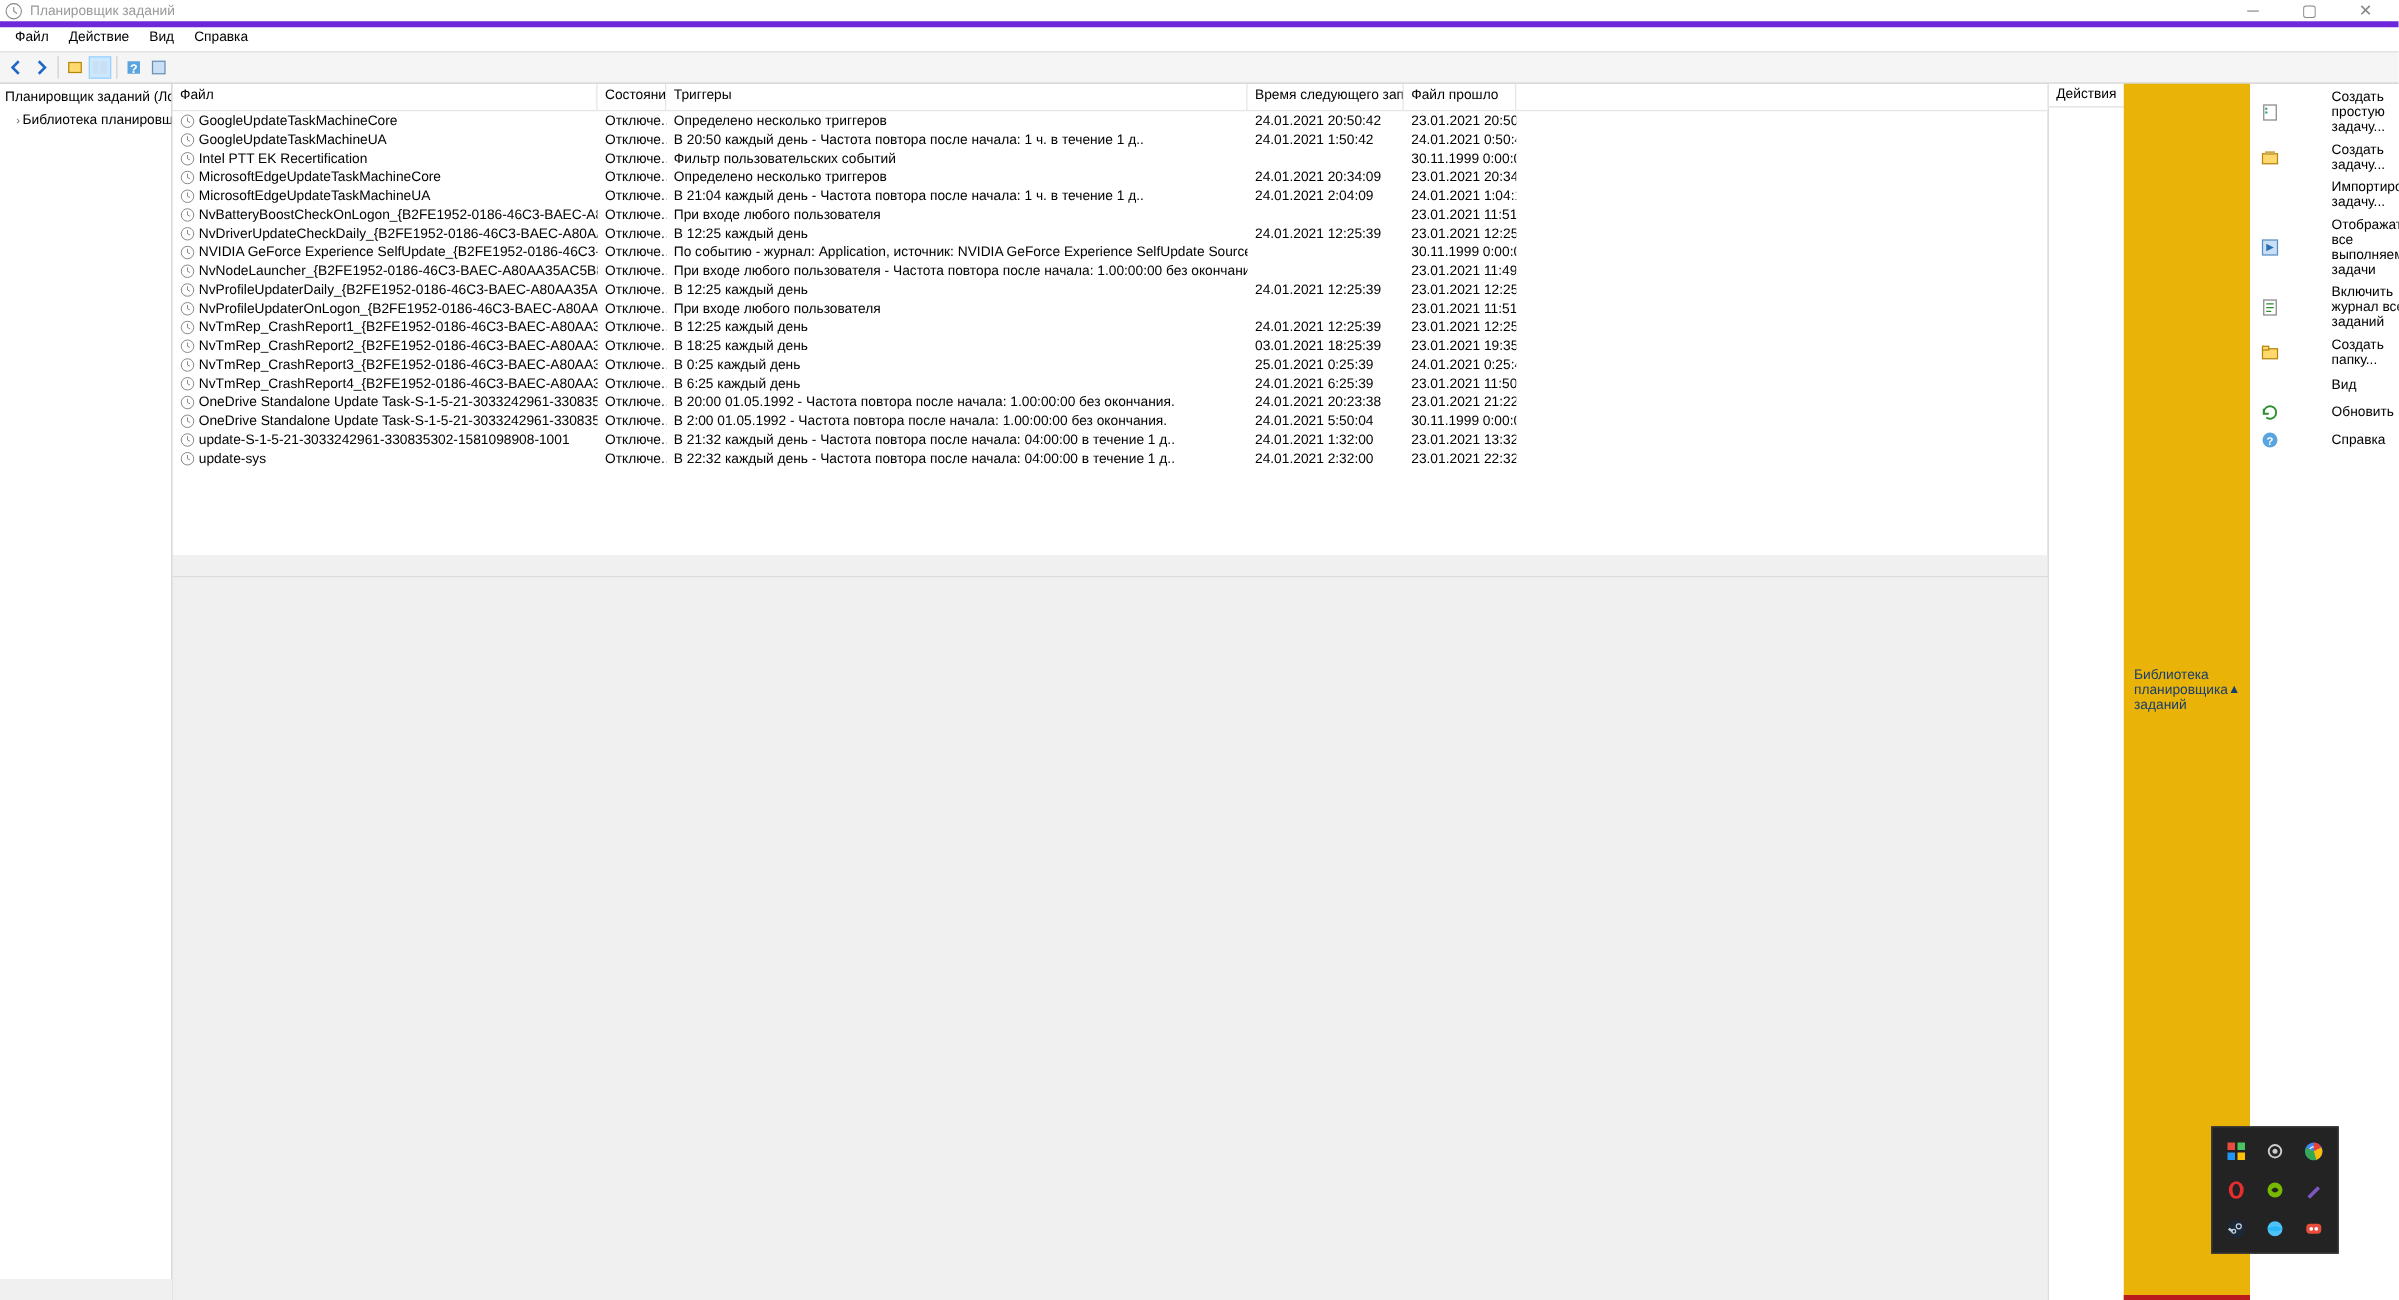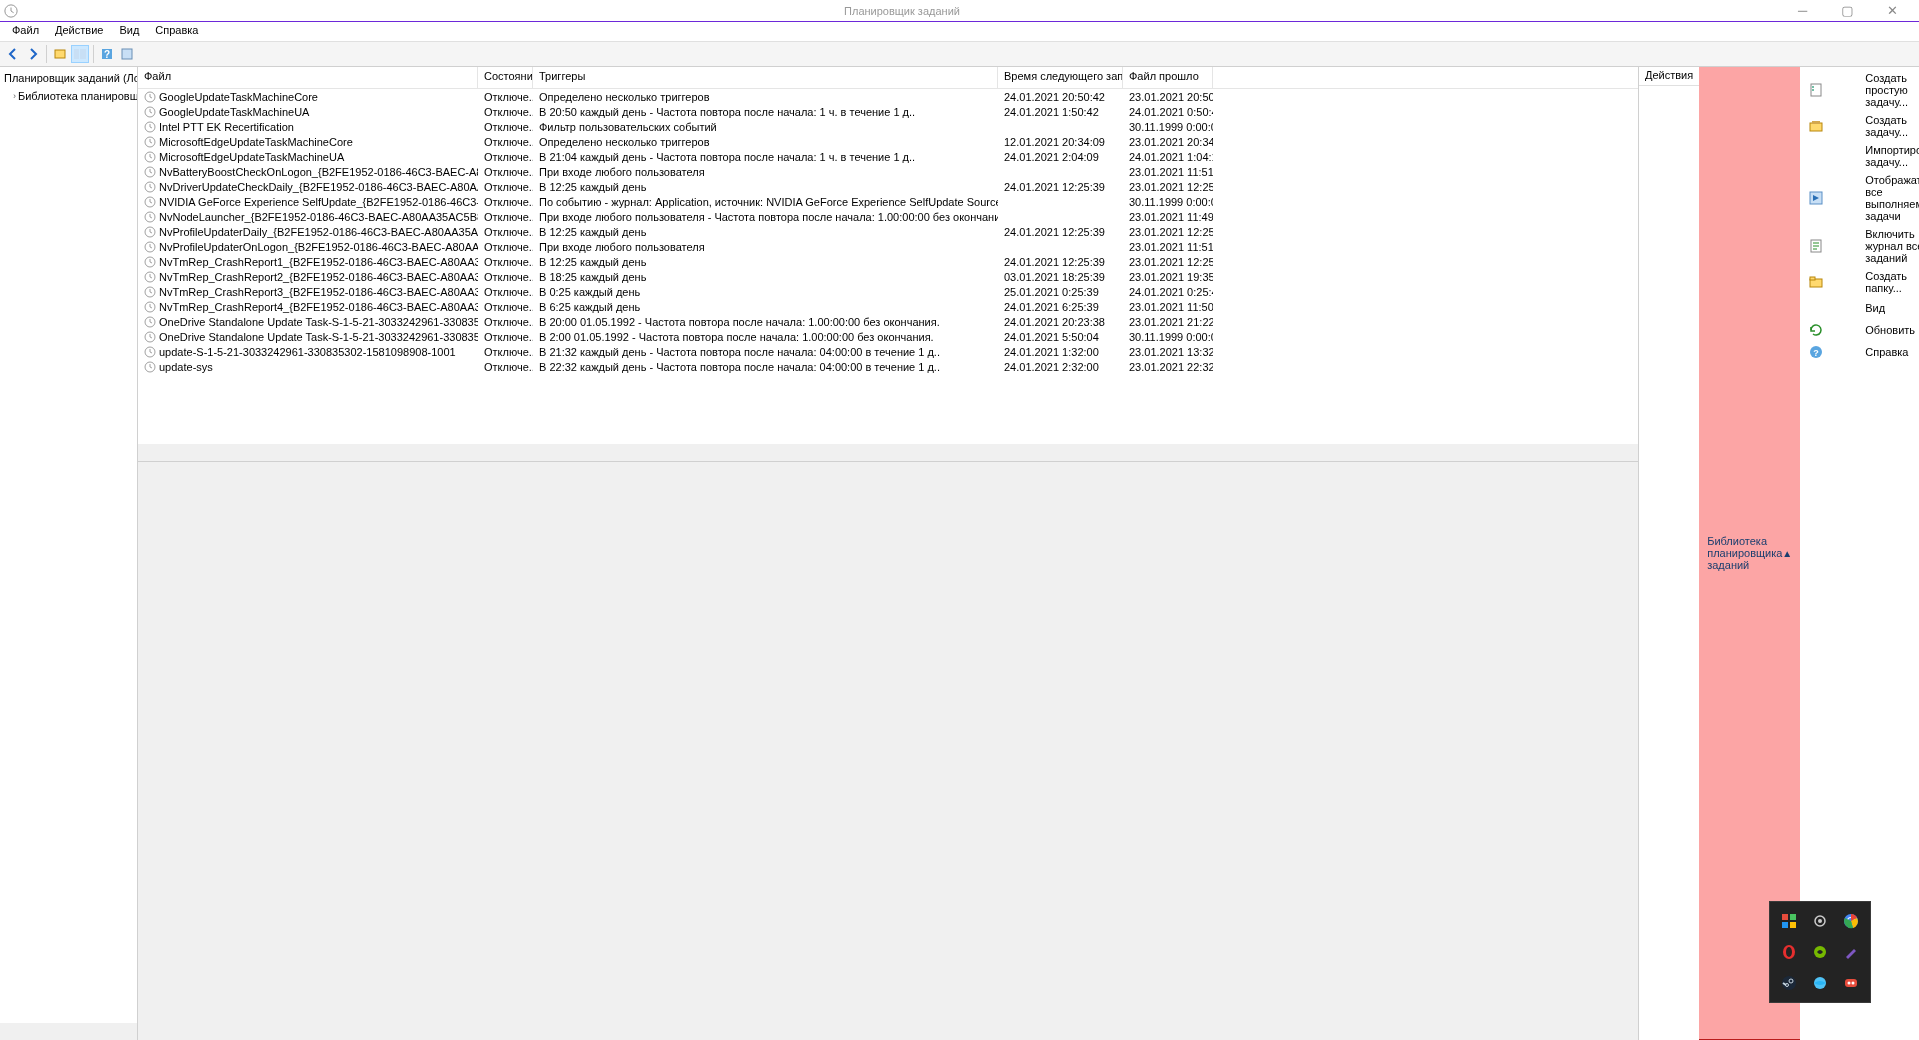--- a/index.html
+++ b/index.html
@@ -11,22 +11,21 @@
   width: 1919px;
   height: 1040px;
   position: relative;
 }
 .titlebar {
   height: 22px;
   background: #fff;
   display: flex;
   align-items: center;
   padding: 0 4px;
-  border-bottom: 1px solid #6d28d9;
-  text-align: center;
+  border-bottom: 5px solid #6d28d9;
 }
 .titlebar-icon { width: 14px; height: 14px; margin-right: 6px; }
 .titlebar-text { color: #999; font-size: 11px; flex: 1; }
 .window-controls { display: flex; }
 .window-btn {
   width: 45px; height: 20px;
   display: flex; align-items: center; justify-content: center;
   color: #888; font-size: 13px;
 }
 .menubar {
@@ -127,23 +126,23 @@
   display: flex;
 }
 .actions-title {
   height: 19px;
   padding: 2px 6px;
   background: #fff;
   border-bottom: 1px solid #e0e0e0;
   font-weight: normal;
 }
 .actions-section-title {
-  background: #fca5a5;
+  background: #eab308;
   padding: 3px 8px;
-  border-bottom: 1px solid #b91c1c;
+  border-bottom: 4px solid #b91c1c;
   display: flex;
   justify-content: center;
   align-items: center;
   color: #1a3e6e;
 }
 .actions-list { padding: 2px 0; }
 .action-item {
   display: flex;
   align-items: center;
   padding: 3px 8px;
@@ -304,21 +303,21 @@
           <div class="task-row">
     <div class="td-col col-file">
               <svg class="task-icon" viewBox="0 0 12 12">
                 <circle cx="6" cy="6" r="5" fill="none" stroke="#888" stroke-width="0.8"></circle>
                 <path d="M6 3 L6 6 L8 7" stroke="#888" fill="none" stroke-width="0.8"></path>
               </svg>
               <span>MicrosoftEdgeUpdateTaskMachineCore</span>
             </div>
     <div class="td-col col-state">Отключе...</div>
     <div class="td-col col-trig">Определено несколько триггеров</div>
-    <div class="td-col col-next">12.01.2021 20:34:09</div>
+    <div class="td-col col-next">24.01.2021 20:34:09</div>
     <div class="td-col col-last">23.01.2021 20:34</div>
           </div>
           <div class="task-row">
     <div class="td-col col-file">
               <svg class="task-icon" viewBox="0 0 12 12">
                 <circle cx="6" cy="6" r="5" fill="none" stroke="#888" stroke-width="0.8"></circle>
                 <path d="M6 3 L6 6 L8 7" stroke="#888" fill="none" stroke-width="0.8"></path>
               </svg>
               <span>MicrosoftEdgeUpdateTaskMachineUA</span>
             </div>

